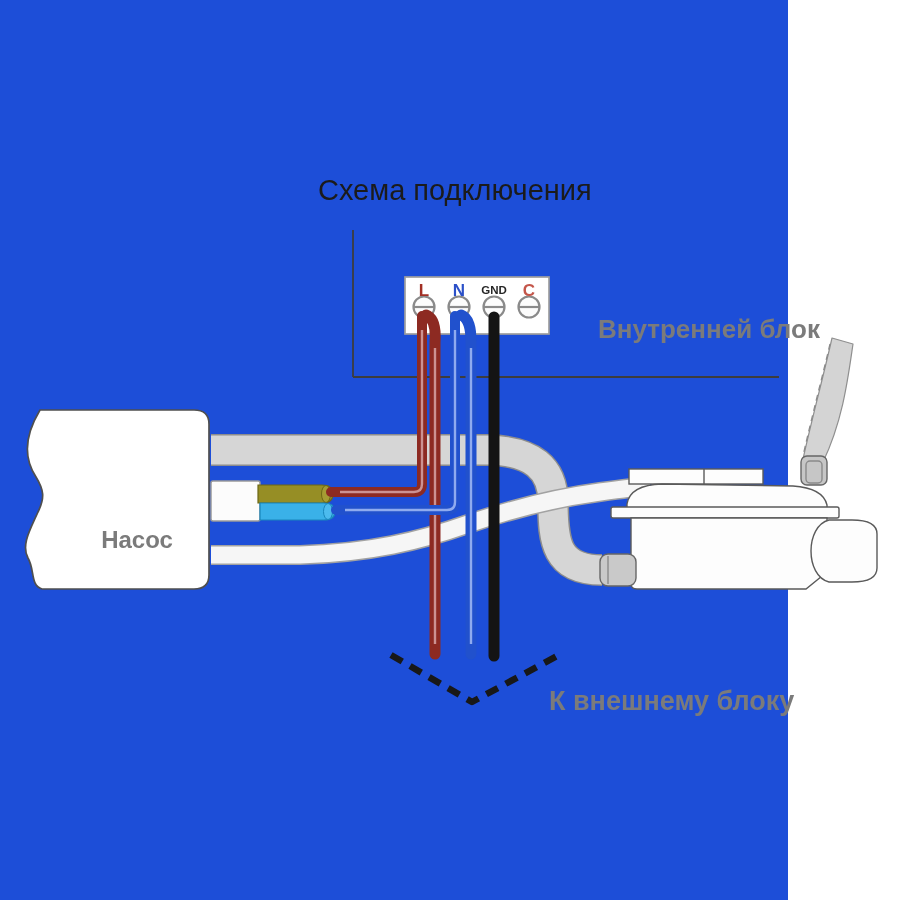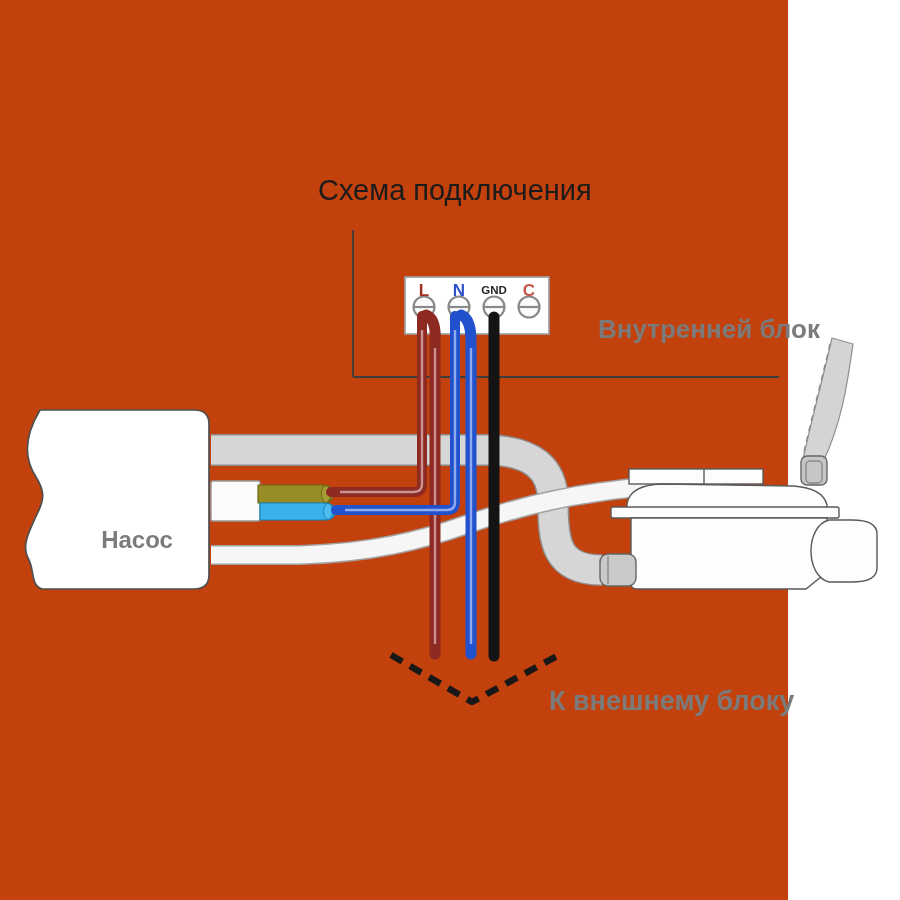--- a/index.html
+++ b/index.html
@@ -1,16 +1,16 @@
 <!DOCTYPE html>
 <html><head>
 <meta charset="utf-8">
 <style>
   html,body{margin:0;padding:0;background:#ffffff;}
-  .stage{width:788px;height:900px;position:relative;background:#c2410c;}
+  .stage{width:788px;height:900px;position:relative;background:#1d4ed8;}
   svg{display:block;}
   text{font-family:"Liberation Sans","DejaVu Sans",sans-serif;}
   .gray-label{font-weight:bold;}
 </style>
 </head>
 <body>
 
 <div class="stage">
 <svg width="900" height="900" viewBox="0 0 900 900">
 

